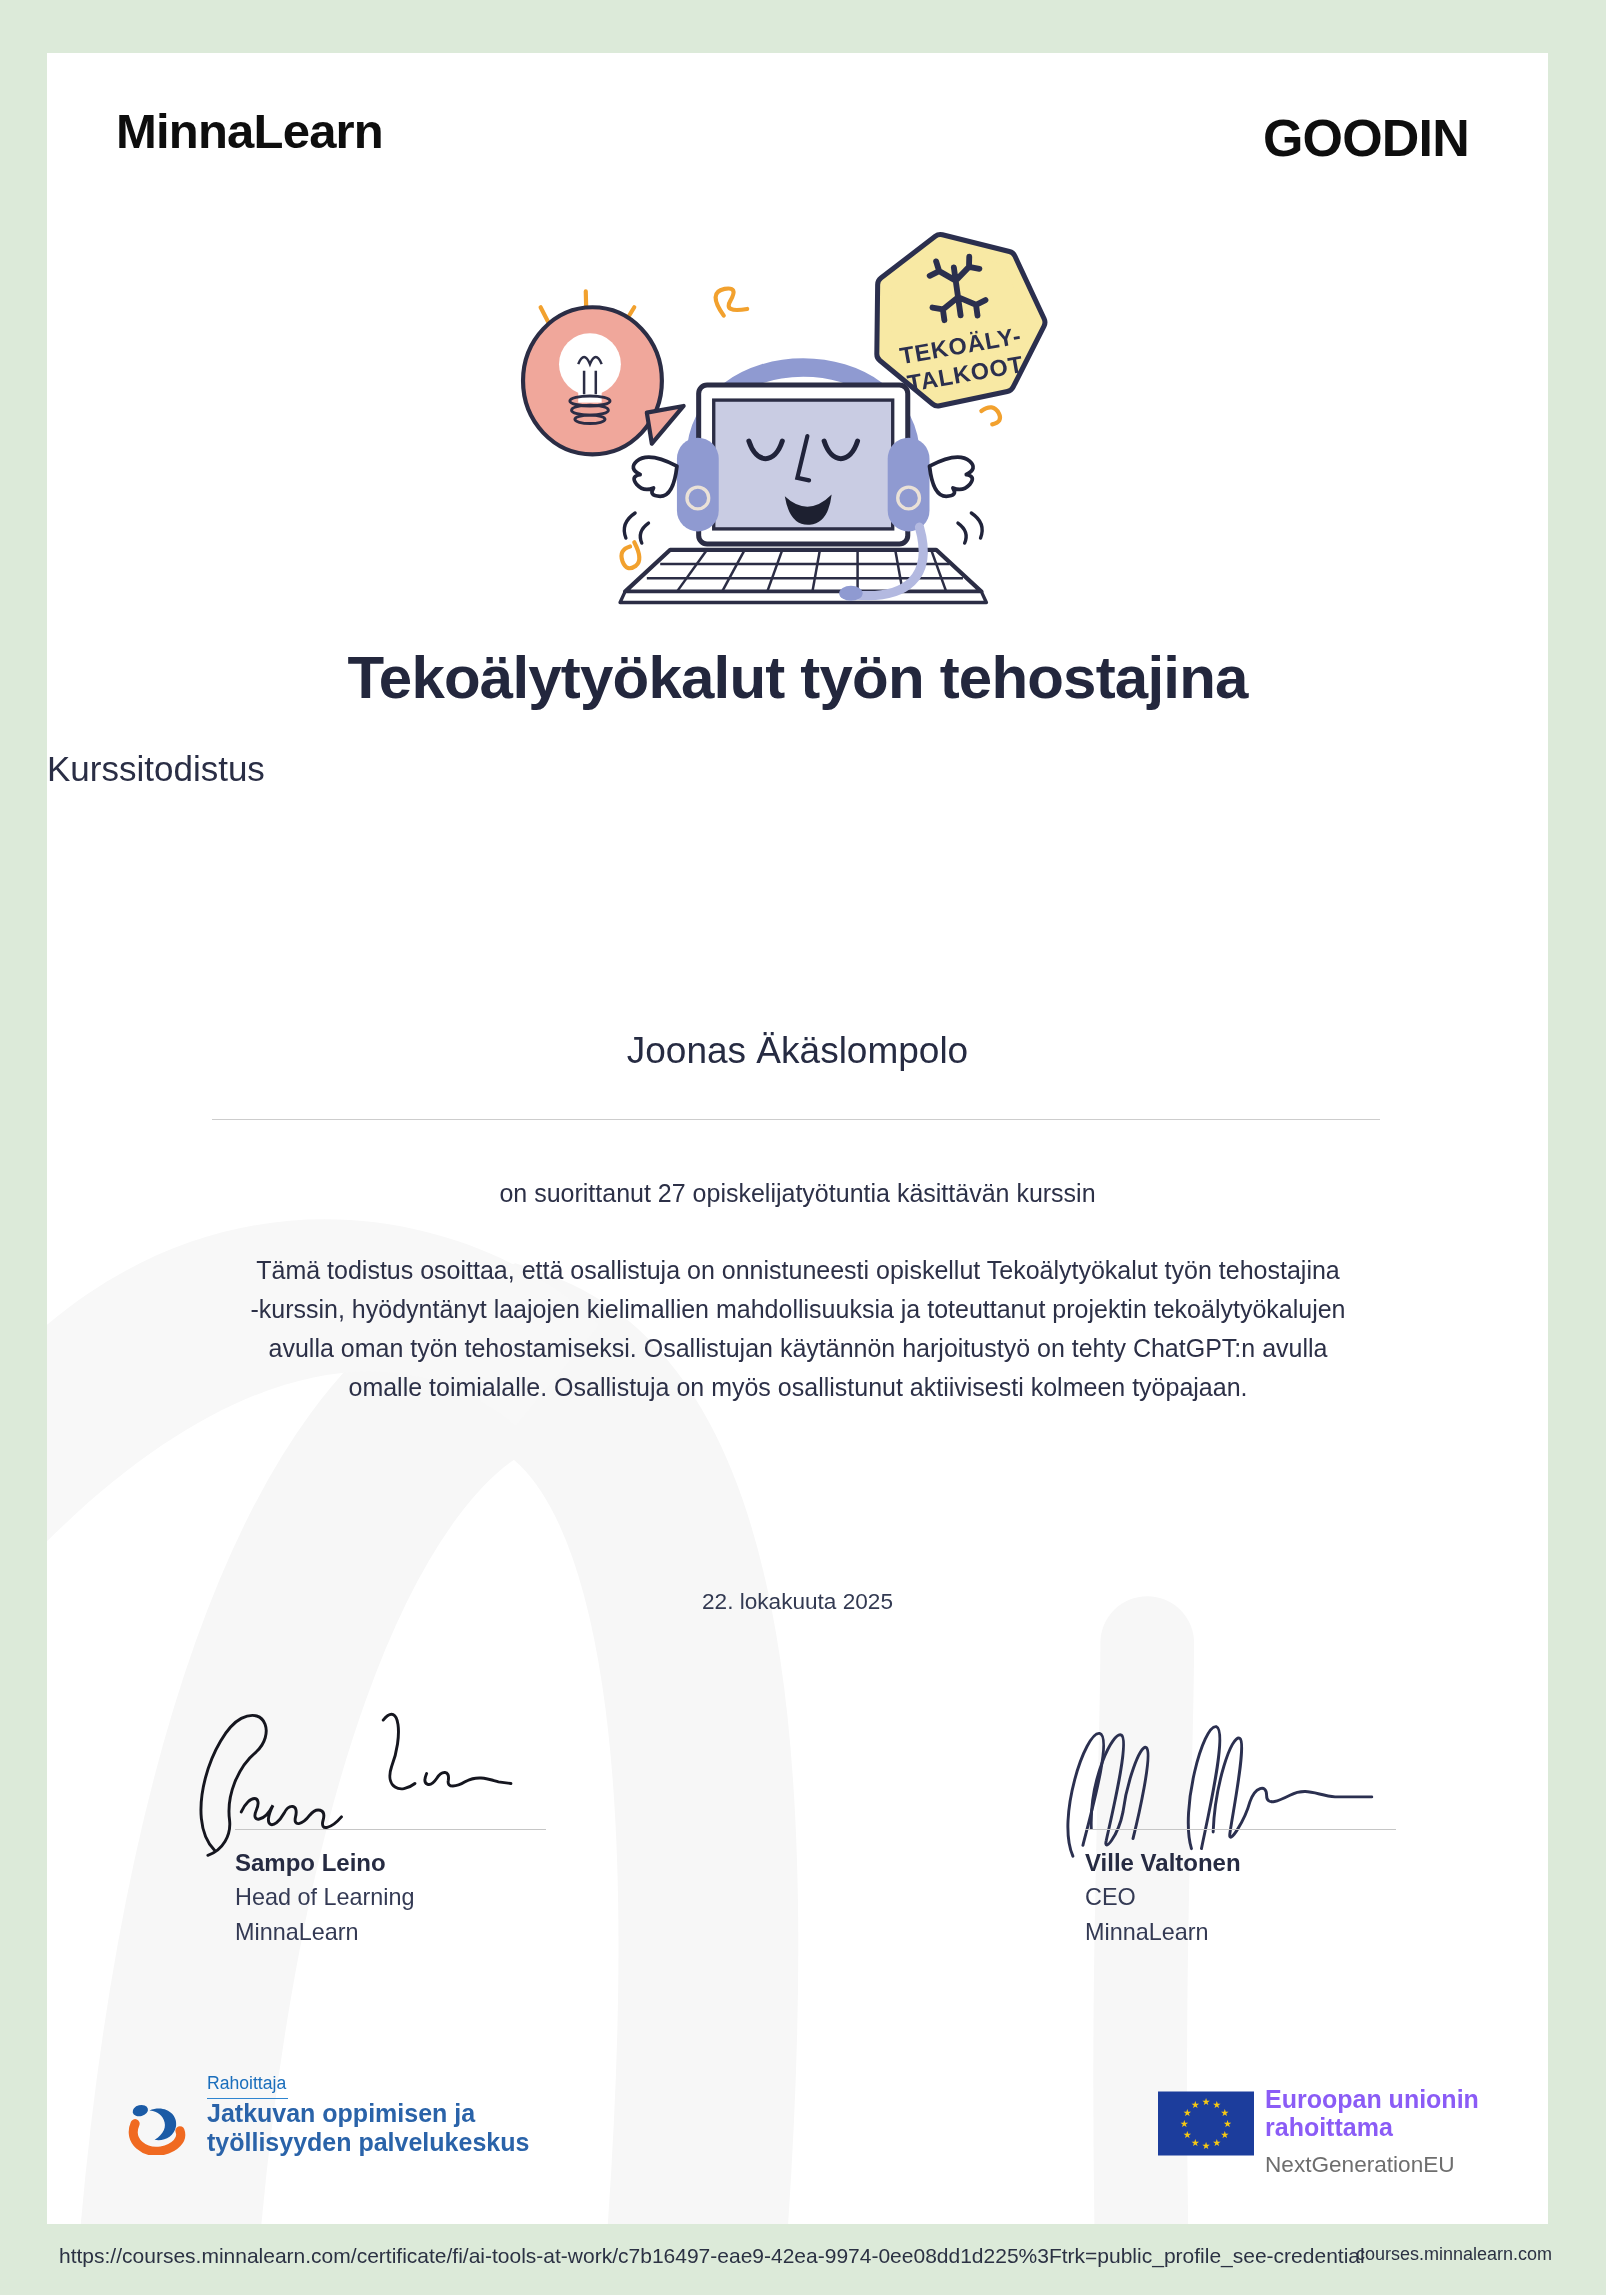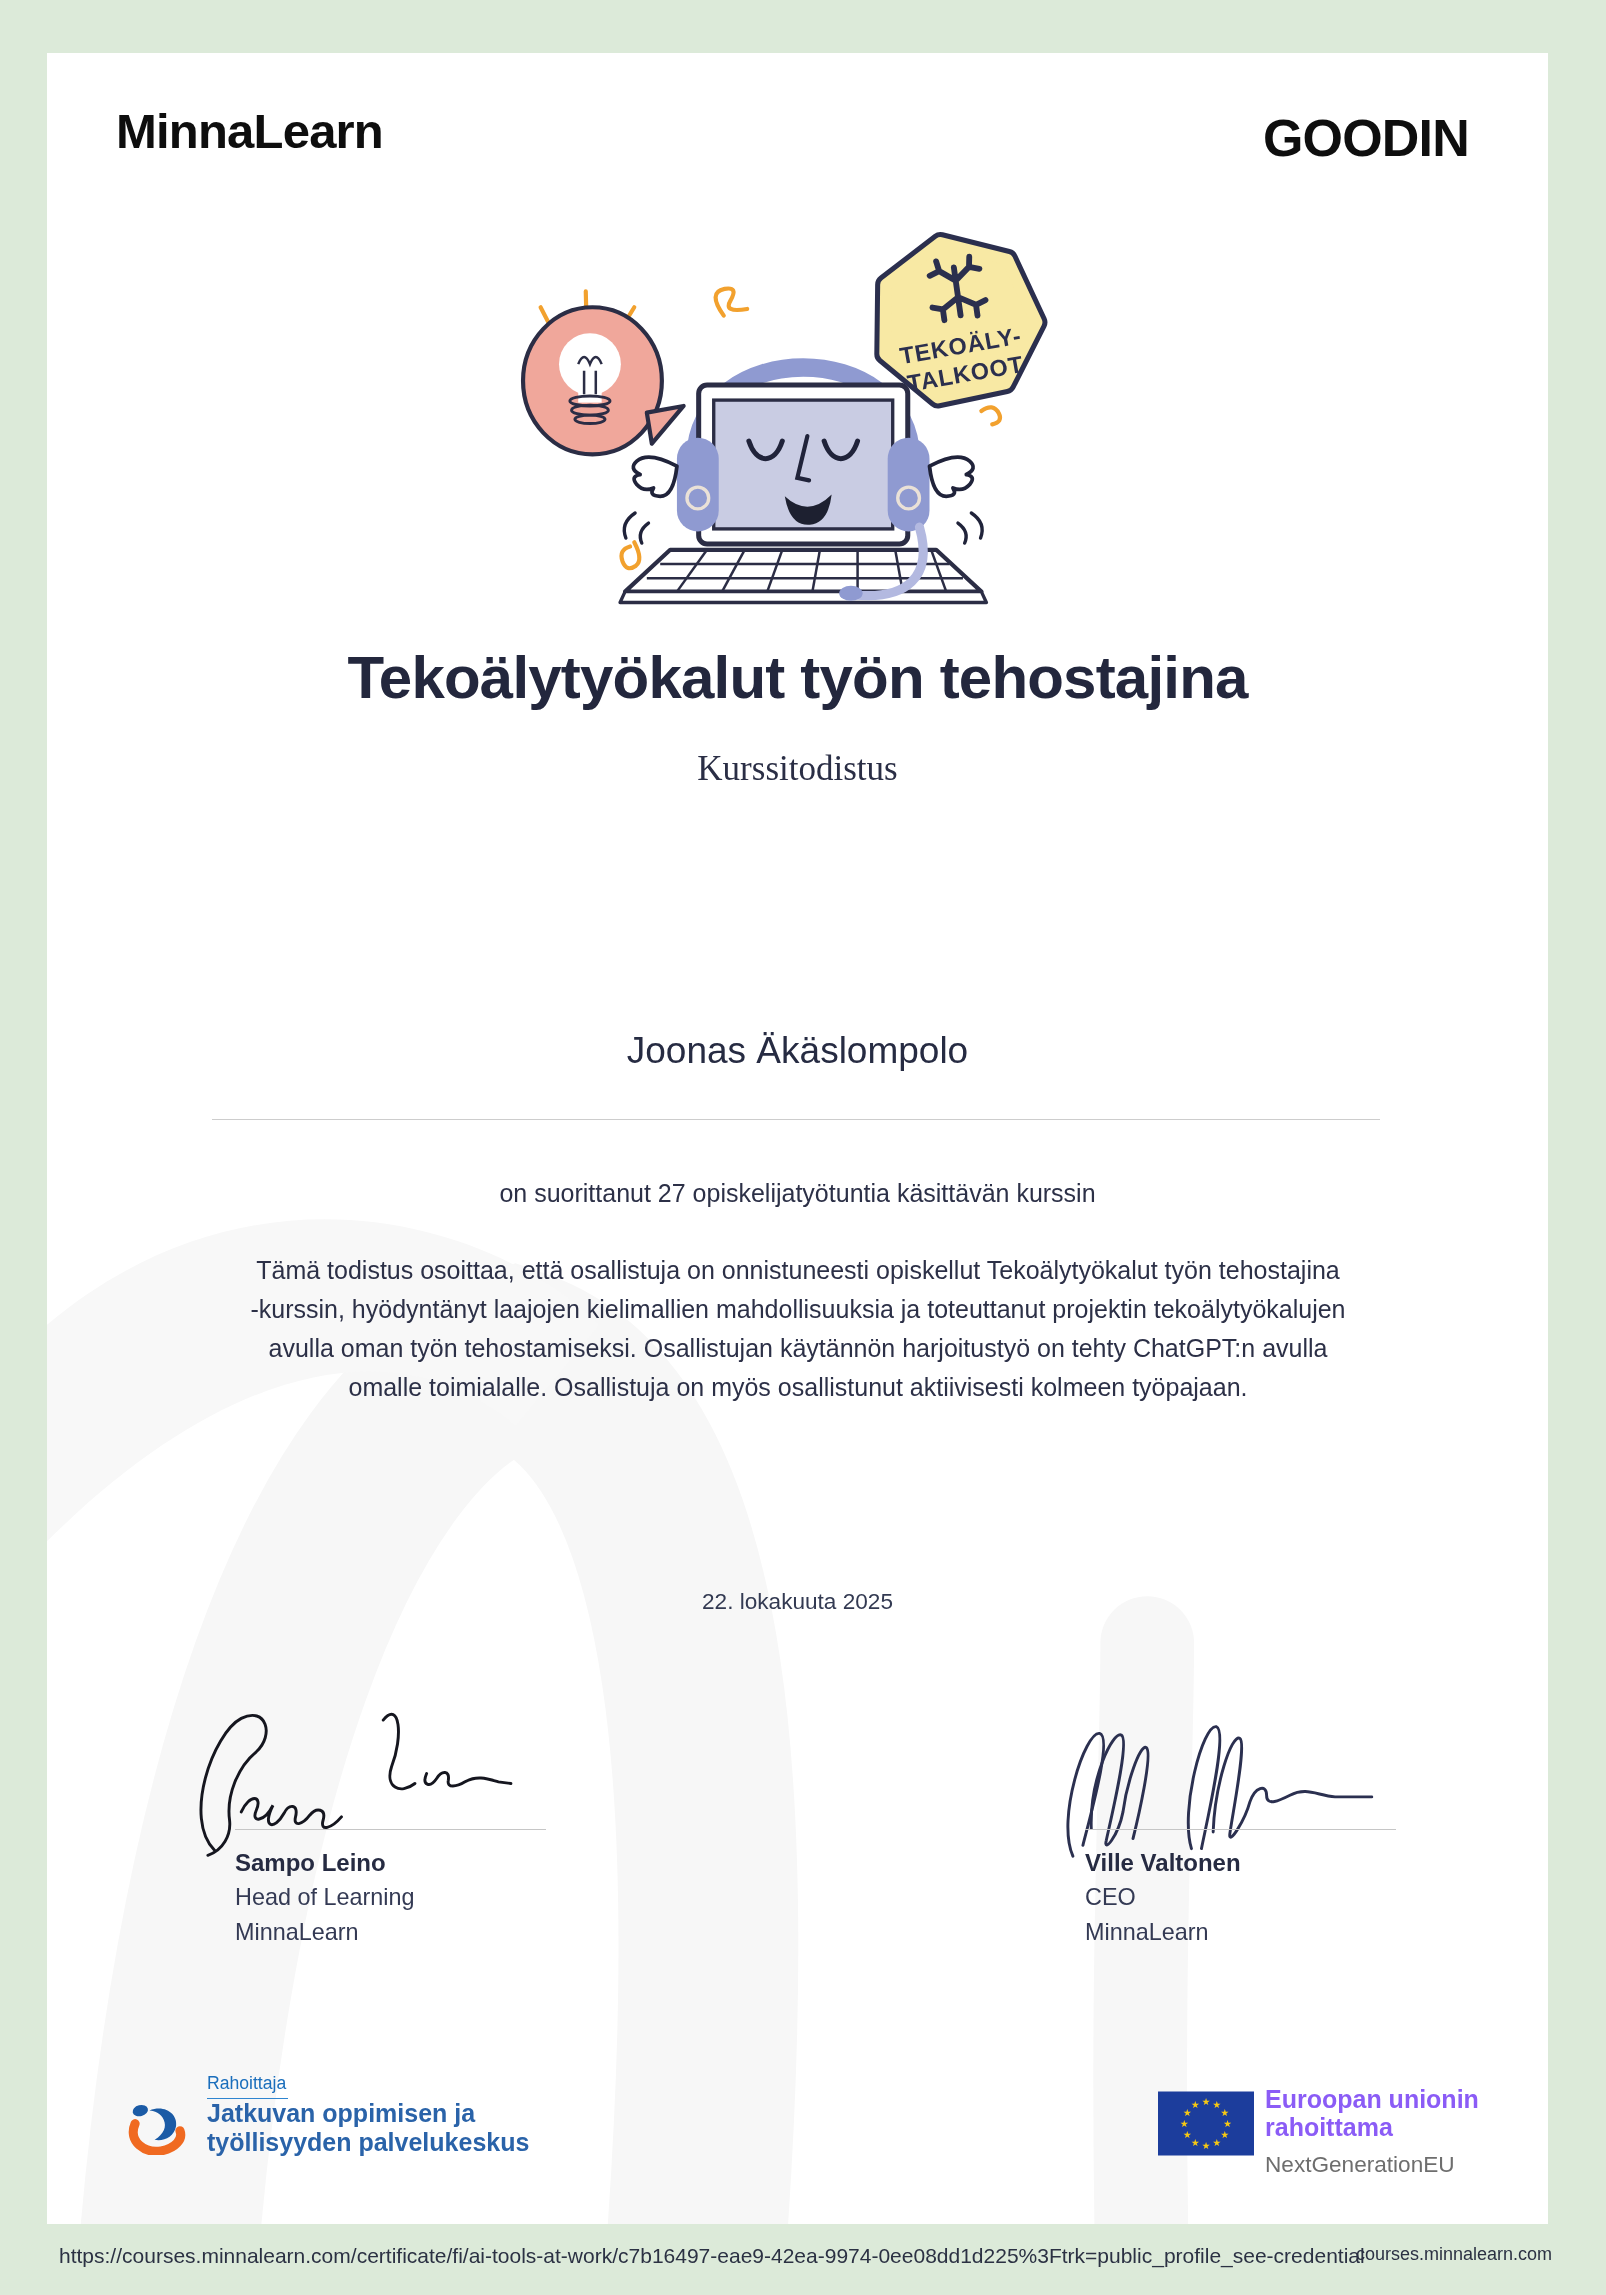--- a/index.html
+++ b/index.html
@@ -28,21 +28,21 @@
   }
 
   .illustration { position:absolute; left:466px; top:177px; width:552px; height:377px; overflow:visible; }
 
   .title {
     position:absolute; left:0; top:590px; width:100%;
     text-align:center; font-size:60px; font-weight:700; color:#23273d; letter-spacing:-0.8px;
   }
   .subtitle {
     position:absolute; left:0; top:696px; width:100%;
-    text-align:center; font-size:35px; font-weight:400; color:#2a2e45;font-family:Liberation Serif, serif;
+    font-size:35px; font-weight:400; color:#2a2e45;
   }
   .recipient {
     position:absolute; left:0; top:977px; width:100%;
     text-align:center; font-size:37px; font-weight:400; color:#262b42;
   }
   .divider {
     position:absolute; left:165px; top:1066px; width:1168px; height:0;
     border-top:1.7px solid #cdcdcd;
   }
   .summary {

